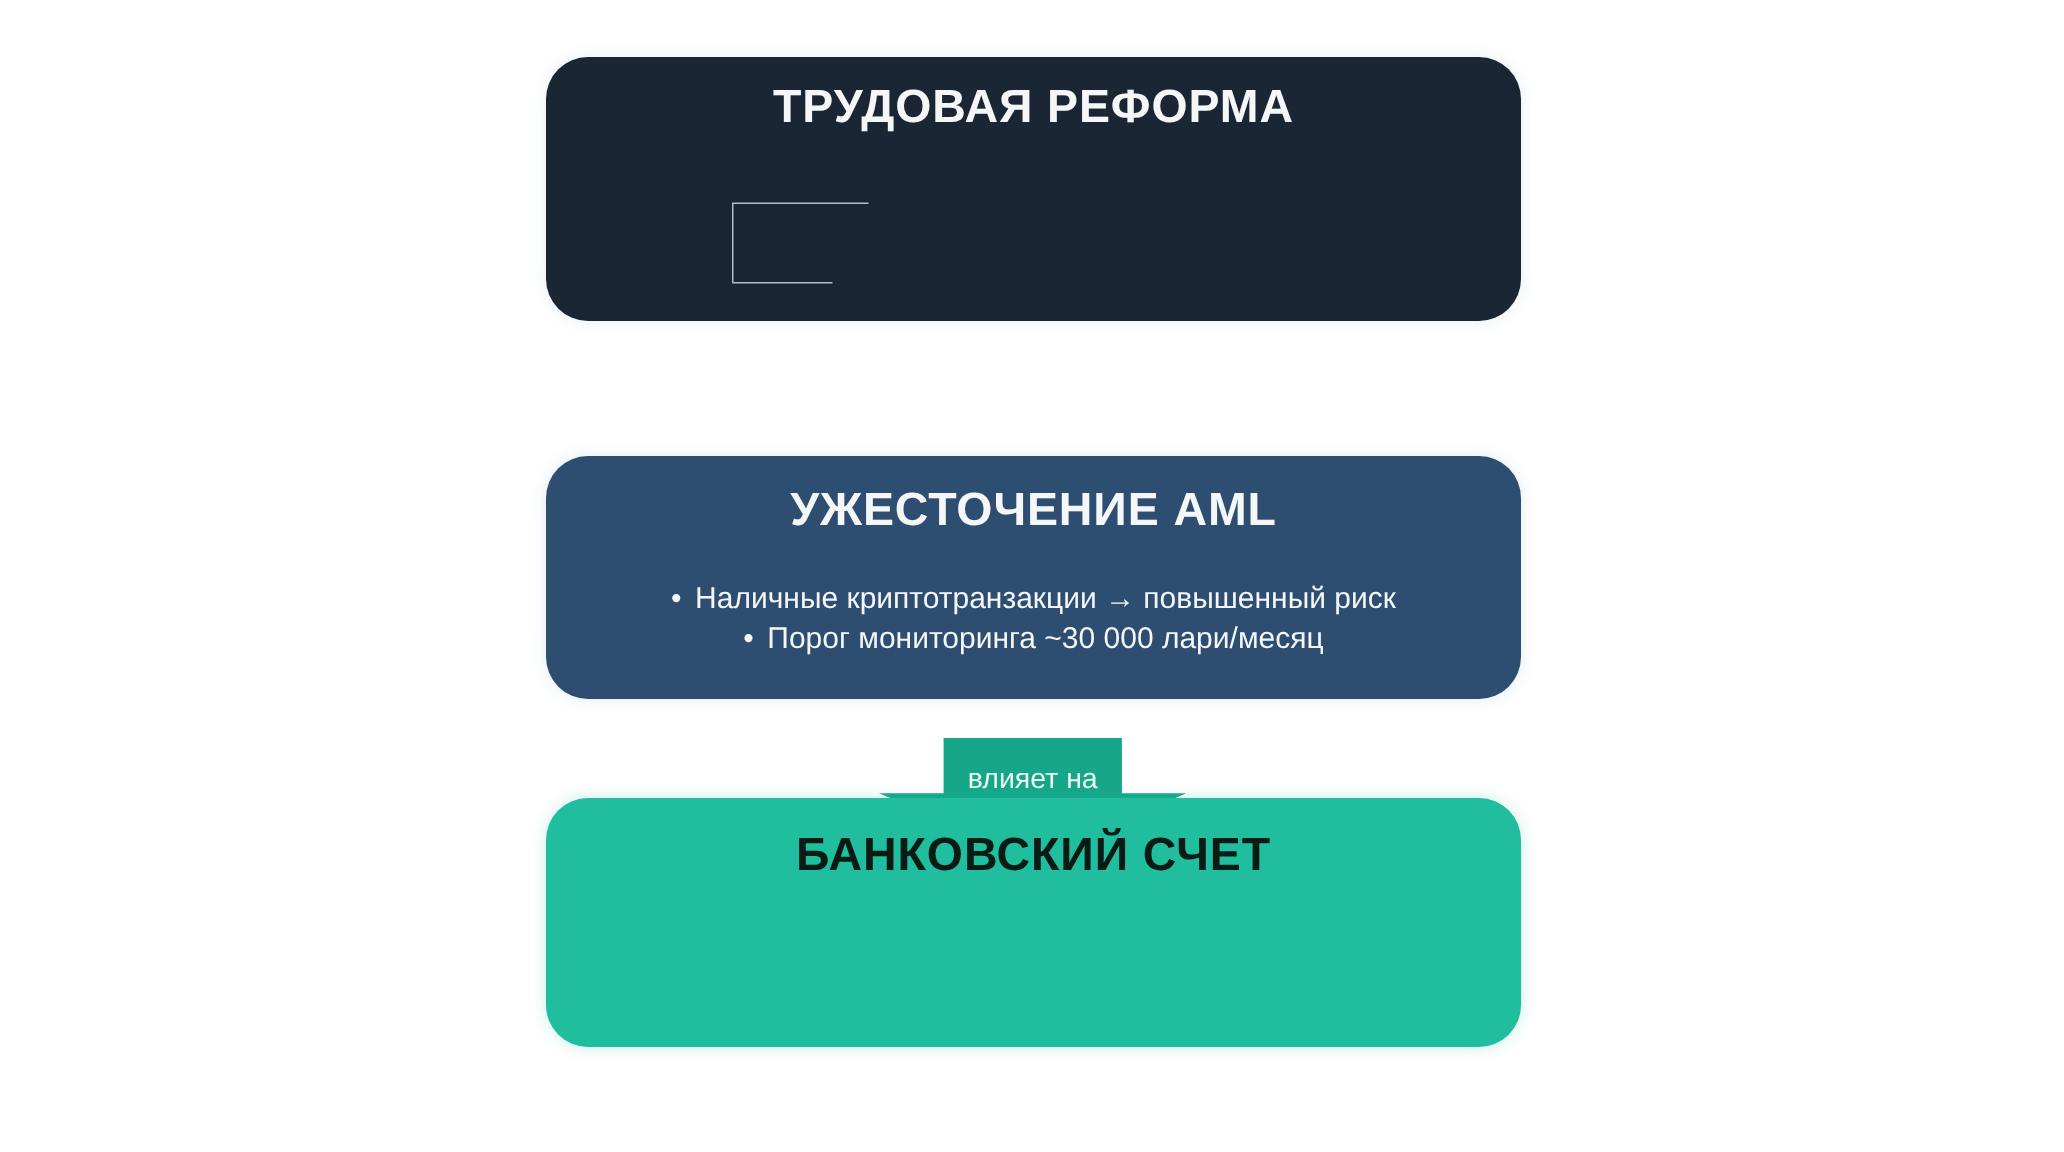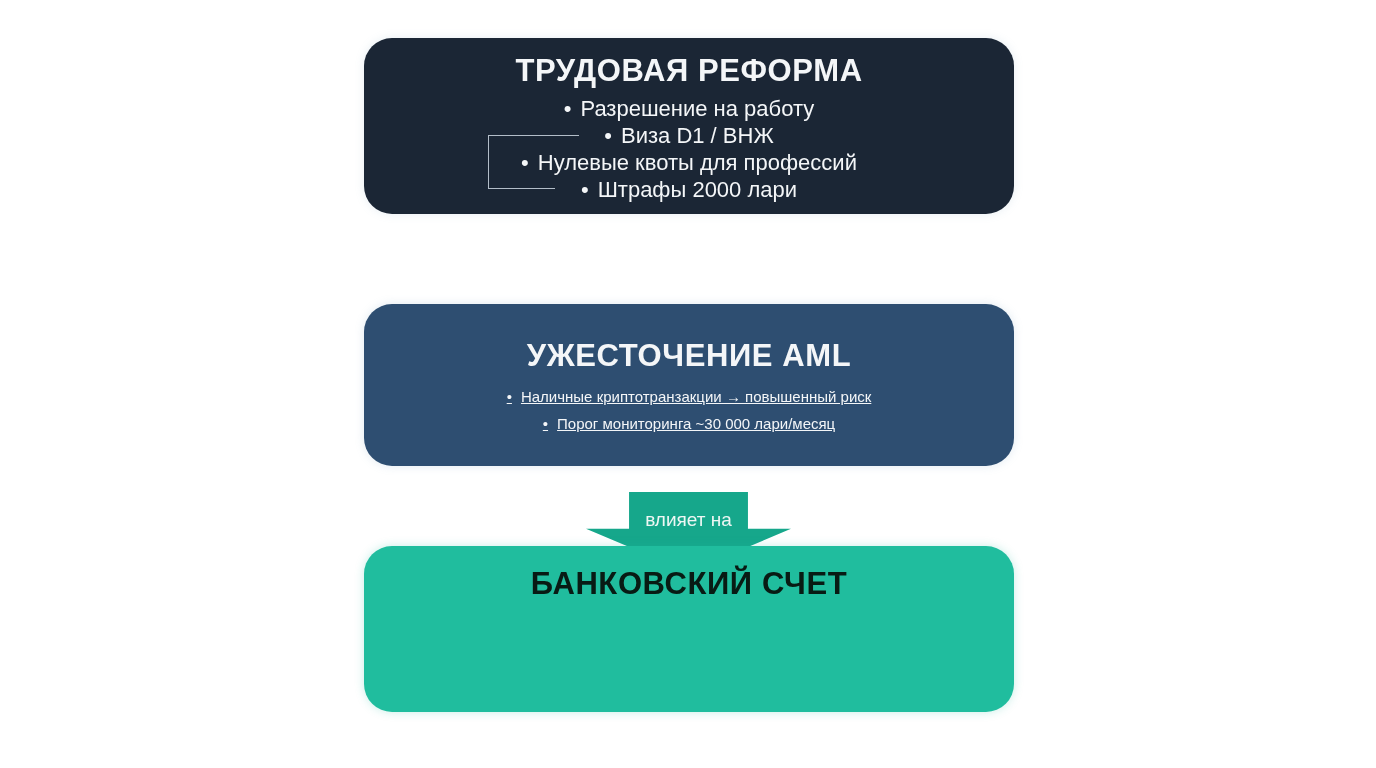--- a/index.html
+++ b/index.html
@@ -46,38 +46,40 @@
   .dot { margin-right: 9px; }
 
   
   .node-1 {
     top: 38px;
     height: 176px;
     background: #1b2635;
     color: #f4f6f8;
     padding-top: 15px;
     box-shadow: 0 0 10px rgba(120,160,190,0.18);
+    justify-content: space-between;
   }
   .node-1 h2 { margin-bottom: 6px; }
 
   
   .node-2 {
     top: 304px;
     height: 162px;
     background: #2e4e71;
     color: #f4f6f8;
-    padding-top: 34px;
+    padding-top: 18px;
     box-shadow: 0 0 10px rgba(120,160,190,0.22);
+    gap: 19px;
   }
   .node-2 h2 { margin-bottom: 9px; }
-  .node-2 .lines li { font-size: 15px; text-decoration: underline; }
+  .node-2 .lines li { font-size: 20px; }
 
   
   .node-3 {
-    top: 546px;
+    top: 532px;
     height: 166px;
     background: #20bd9e;
     color: #0c2019;
     padding-top: 20px;
     box-shadow: 0 0 10px rgba(32,189,158,0.25);
     text-align: center;
   }
   .node-3 h2 { margin-bottom: 13px; color: #081b14; }
   .node-3 .lines li { font-weight: 500; }
 
@@ -126,26 +128,20 @@
     line-height: 22px;
   }
 </style>
 </head>
 <body>
 
 <div class="canvas">
 
   <section class="node node-1">
     <h2>ТРУДОВАЯ РЕФОРМА</h2>
-    <ul class="lines">
-      <li><span class="dot">•</span><span>Разрешение на работу</span></li>
-      <li><span class="dot">•</span><span>Виза D1 / ВНЖ</span></li>
-      <li><span class="dot">•</span><span>Нулевые квоты для профессий</span></li>
-      <li><span class="dot">•</span><span>Штрафы 2000 лари</span></li>
-    </ul>
   </section>
 
   <div class="bracket">
     <span class="bracket-bottom"></span>
   </div>
 
 
   <section class="node node-2">
     <h2>УЖЕСТОЧЕНИЕ AML</h2>
     <ul class="lines">

